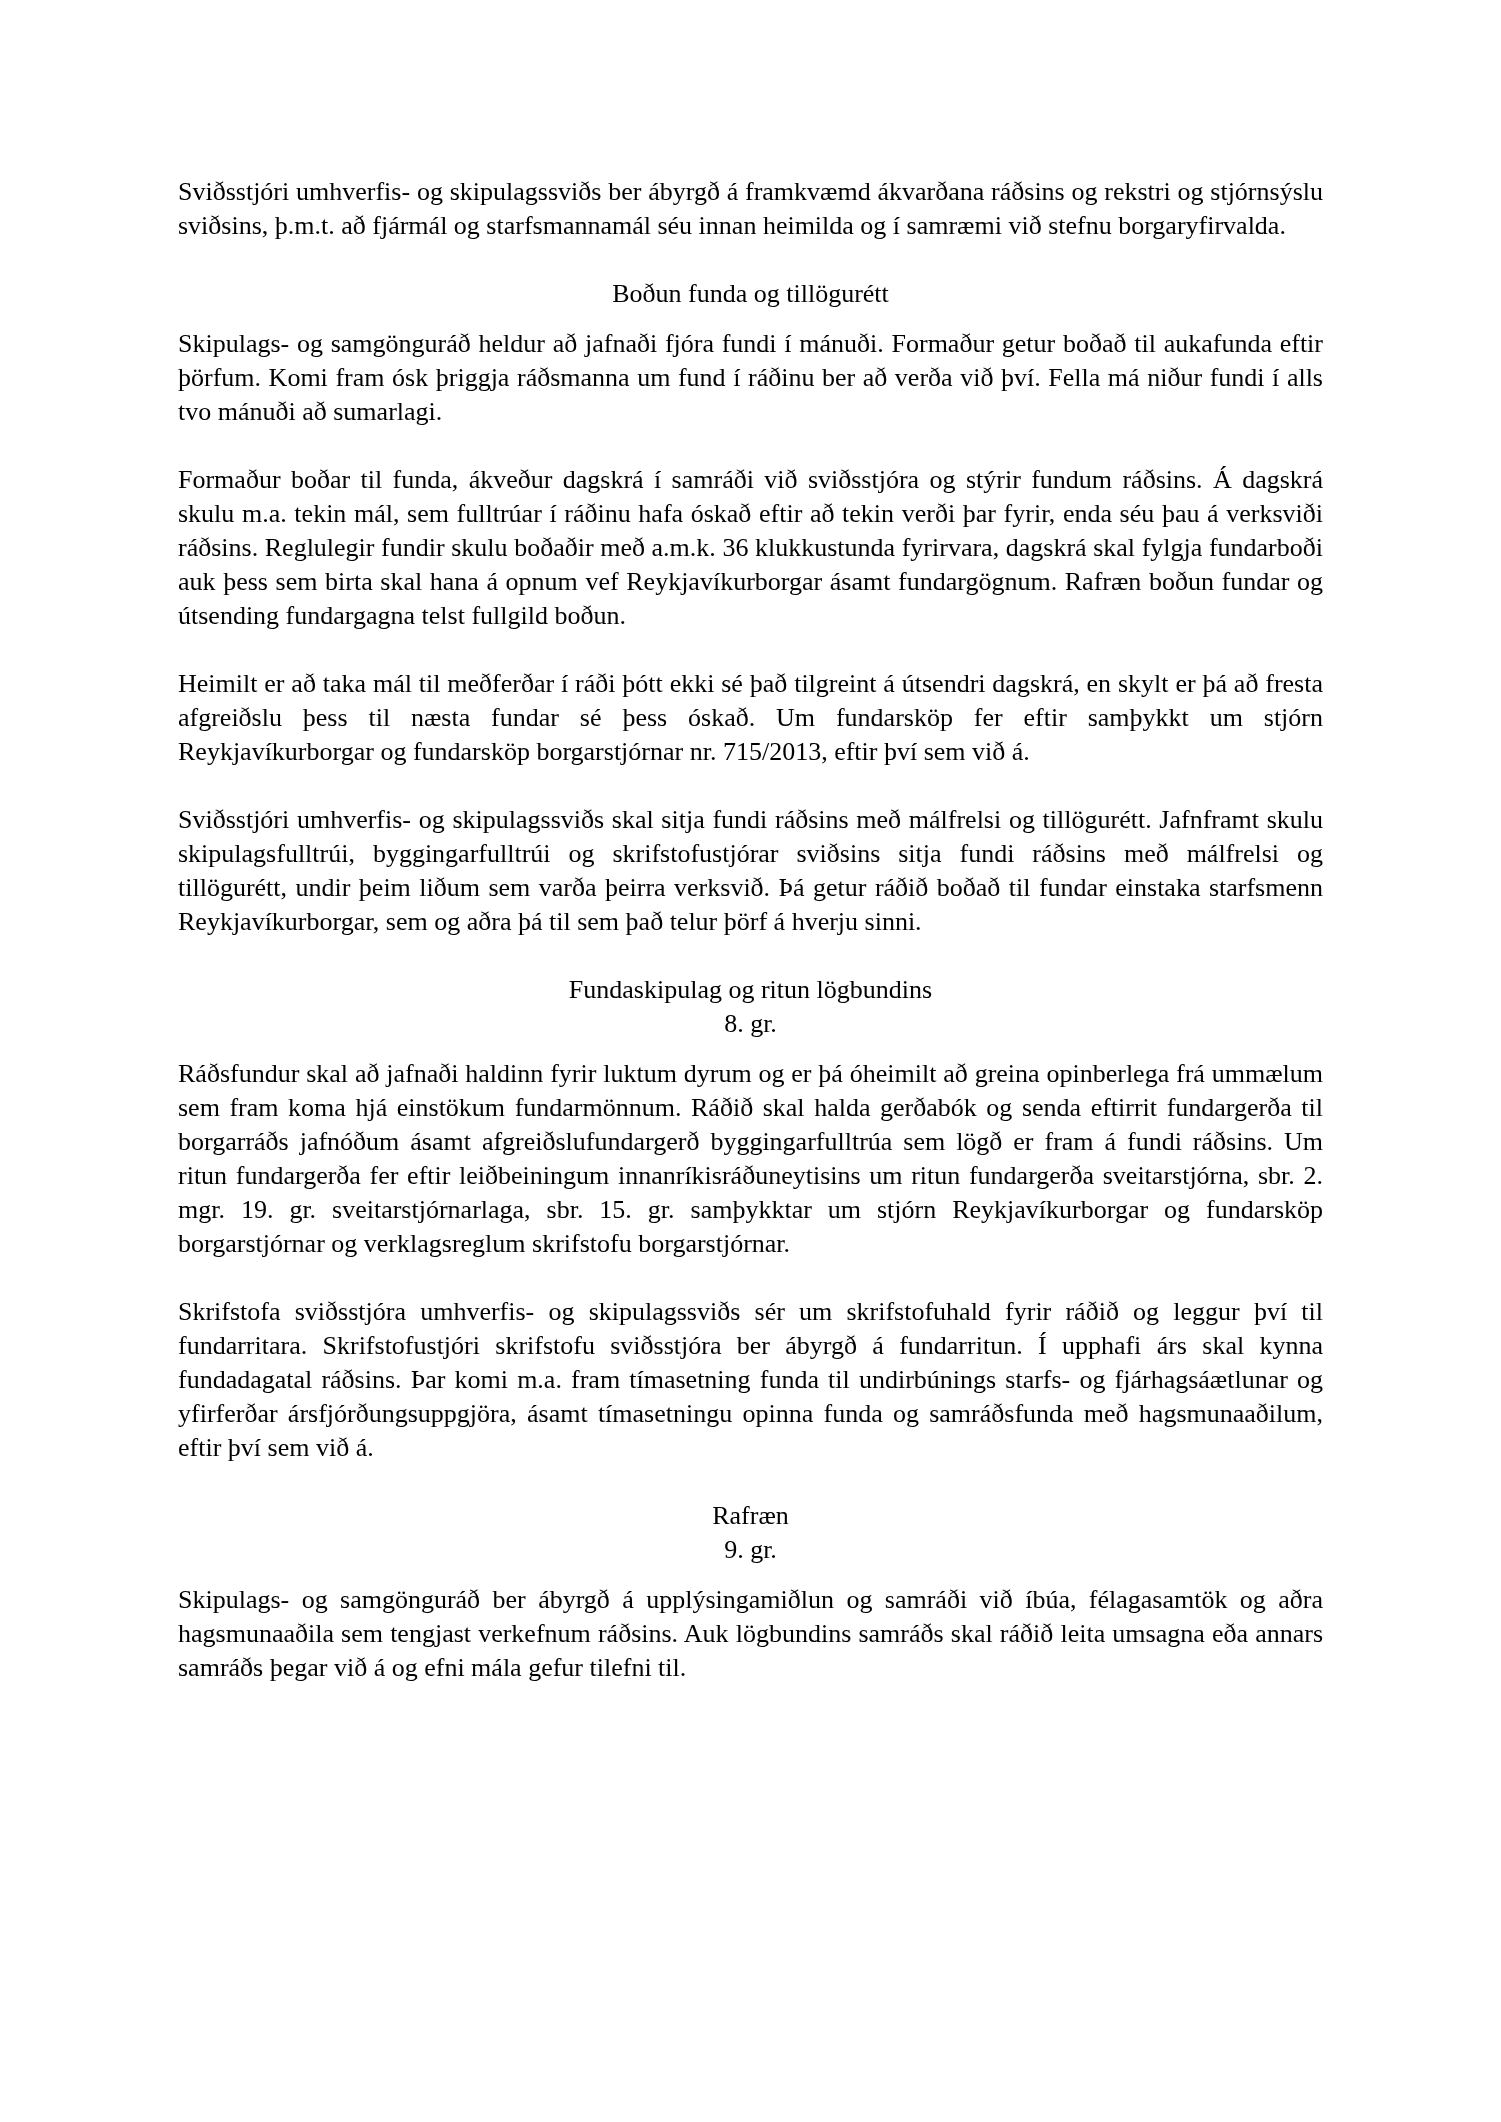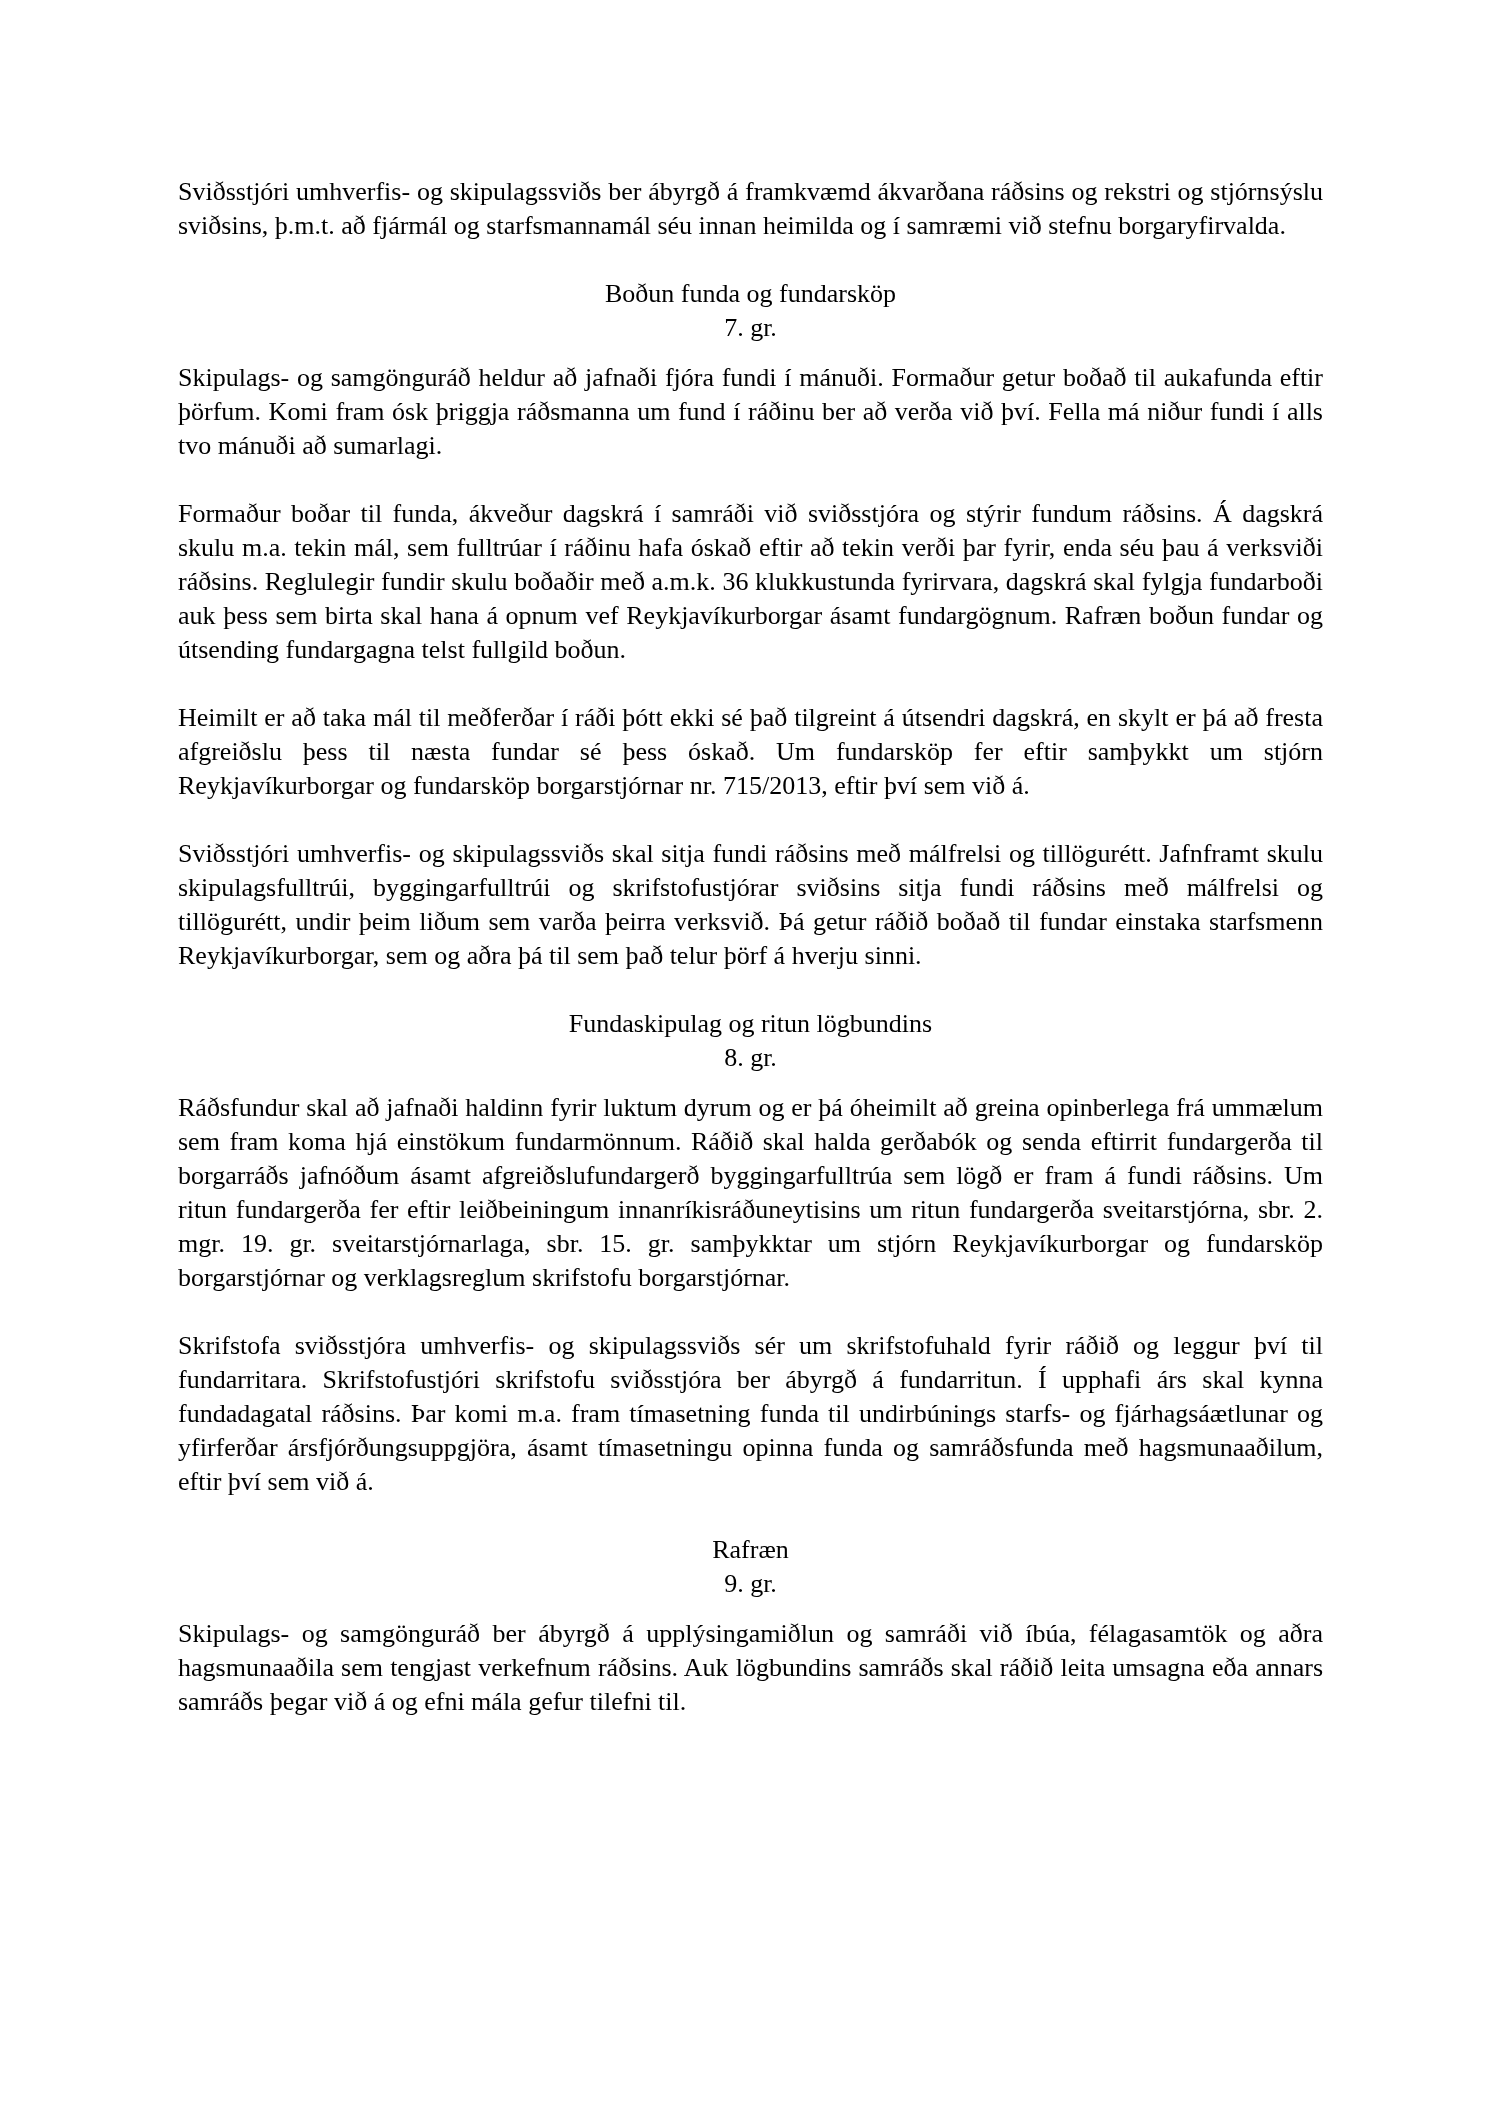--- a/index.html
+++ b/index.html
@@ -33,22 +33,21 @@
     margin: 0;
   }
 </style>
 </head>
 <body>
 
 <div class="page">
 
   <p class="para">Sviðsstjóri umhverfis- og skipulagssviðs ber ábyrgð á framkvæmd ákvarðana ráðsins og rekstri og stjórnsýslu sviðsins, þ.m.t. að fjármál og starfsmannamál séu innan heimilda og í samræmi við stefnu borgaryfirvalda.</p>
 
-  <h2 class="sec-title">Boðun funda og fundarsköp</h2>
-  <h3 class="sec-article">7. gr.</h3>
+  <h2 class="sec-title">Boðun funda og tillögurétt</h2>
   <p class="para after-article">Skipulags- og samgönguráð heldur að jafnaði fjóra fundi í mánuði. Formaður getur boðað til aukafunda eftir þörfum. Komi fram ósk þriggja ráðsmanna um fund í ráðinu ber að verða við því. Fella má niður fundi í alls tvo mánuði að sumarlagi.</p>
   <p class="para">Formaður boðar til funda, ákveður dagskrá í samráði við sviðsstjóra og stýrir fundum ráðsins. Á dagskrá skulu m.a. tekin mál, sem fulltrúar í ráðinu hafa óskað eftir að tekin verði þar fyrir, enda séu þau á verksviði ráðsins. Reglulegir fundir skulu boðaðir með a.m.k. 36 klukkustunda fyrirvara, dagskrá skal fylgja fundarboði auk þess sem birta skal hana á opnum vef Reykjavíkurborgar ásamt fundargögnum. Rafræn boðun fundar og útsending fundargagna telst fullgild boðun.</p>
   <p class="para">Heimilt er að taka mál til meðferðar í ráði þótt ekki sé það tilgreint á útsendri dagskrá, en skylt er þá að fresta afgreiðslu þess til næsta fundar sé þess óskað. Um fundarsköp fer eftir samþykkt um stjórn Reykjavíkurborgar og fundarsköp borgarstjórnar nr. 715/2013, eftir því sem við á.</p>
   <p class="para">Sviðsstjóri umhverfis- og skipulagssviðs skal sitja fundi ráðsins með málfrelsi og tillögurétt. Jafnframt skulu skipulagsfulltrúi, byggingarfulltrúi og skrifstofustjórar sviðsins sitja fundi ráðsins með málfrelsi og tillögurétt, undir þeim liðum sem varða þeirra verksvið. Þá getur ráðið boðað til fundar einstaka starfsmenn Reykjavíkurborgar, sem og aðra þá til sem það telur þörf á hverju sinni.</p>
 
   <h2 class="sec-title">Fundaskipulag og ritun lögbundins</h2>
   <h3 class="sec-article">8. gr.</h3>
   <p class="para after-article">Ráðsfundur skal að jafnaði haldinn fyrir luktum dyrum og er þá óheimilt að greina opinberlega frá ummælum sem fram koma hjá einstökum fundarmönnum. Ráðið skal halda gerðabók og senda eftirrit fundargerða til borgarráðs jafnóðum ásamt afgreiðslufundargerð byggingarfulltrúa sem lögð er fram á fundi ráðsins. Um ritun fundargerða fer eftir leiðbeiningum innanríkisráðuneytisins um ritun fundargerða sveitarstjórna, sbr. 2. mgr. 19. gr. sveitarstjórnarlaga, sbr. 15. gr. samþykktar um stjórn Reykjavíkurborgar og fundarsköp borgarstjórnar og verklagsreglum skrifstofu borgarstjórnar.</p>
   <p class="para">Skrifstofa sviðsstjóra umhverfis- og skipulagssviðs sér um skrifstofuhald fyrir ráðið og leggur því til fundarritara. Skrifstofustjóri skrifstofu sviðsstjóra ber ábyrgð á fundarritun. Í upphafi árs skal kynna fundadagatal ráðsins. Þar komi m.a. fram tímasetning funda til undirbúnings starfs- og fjárhagsáætlunar og yfirferðar ársfjórðungsuppgjöra, ásamt tímasetningu opinna funda og samráðsfunda með hagsmunaaðilum, eftir því sem við á.</p>
 

